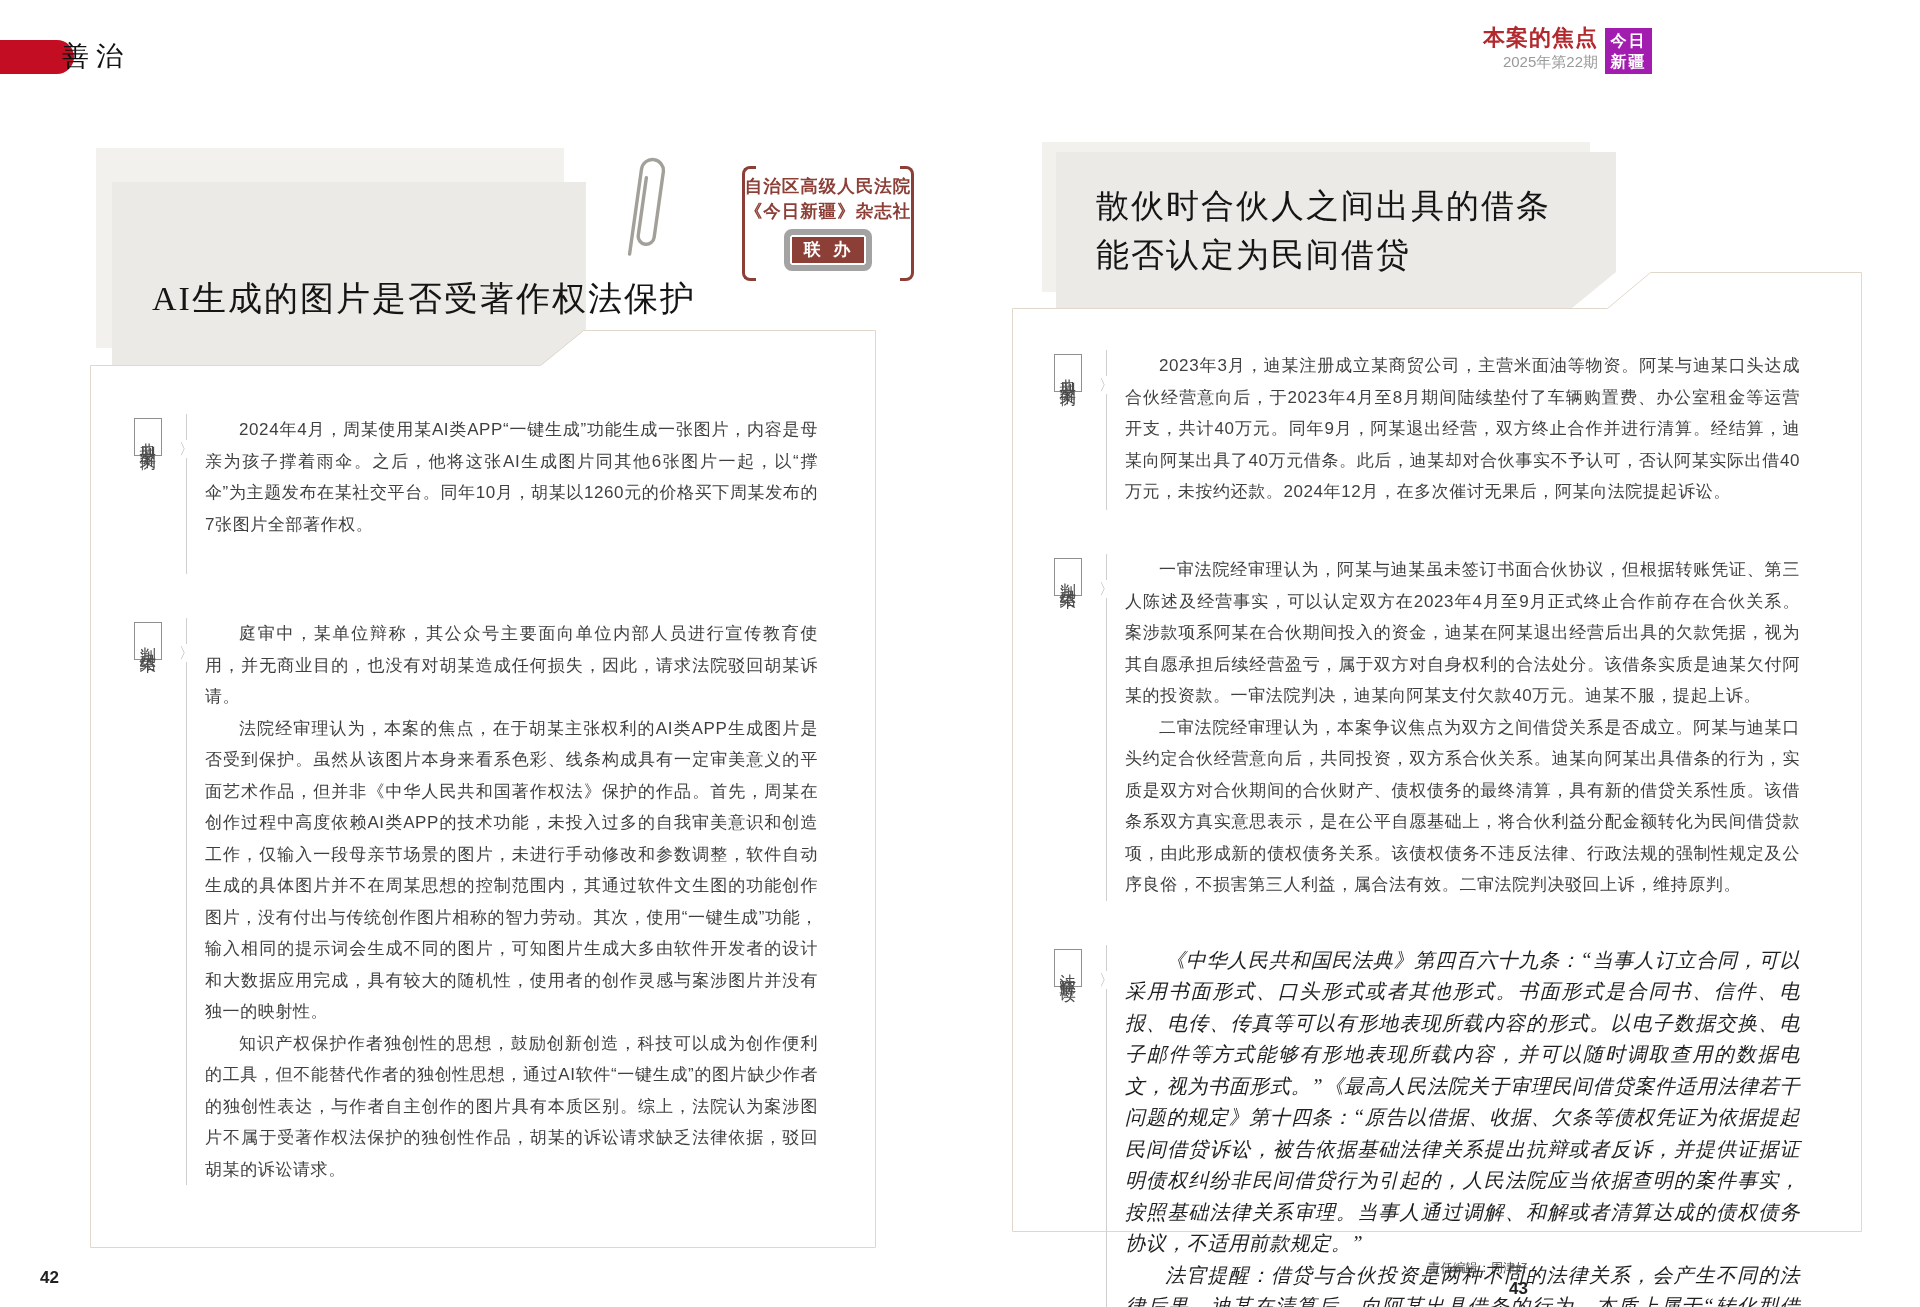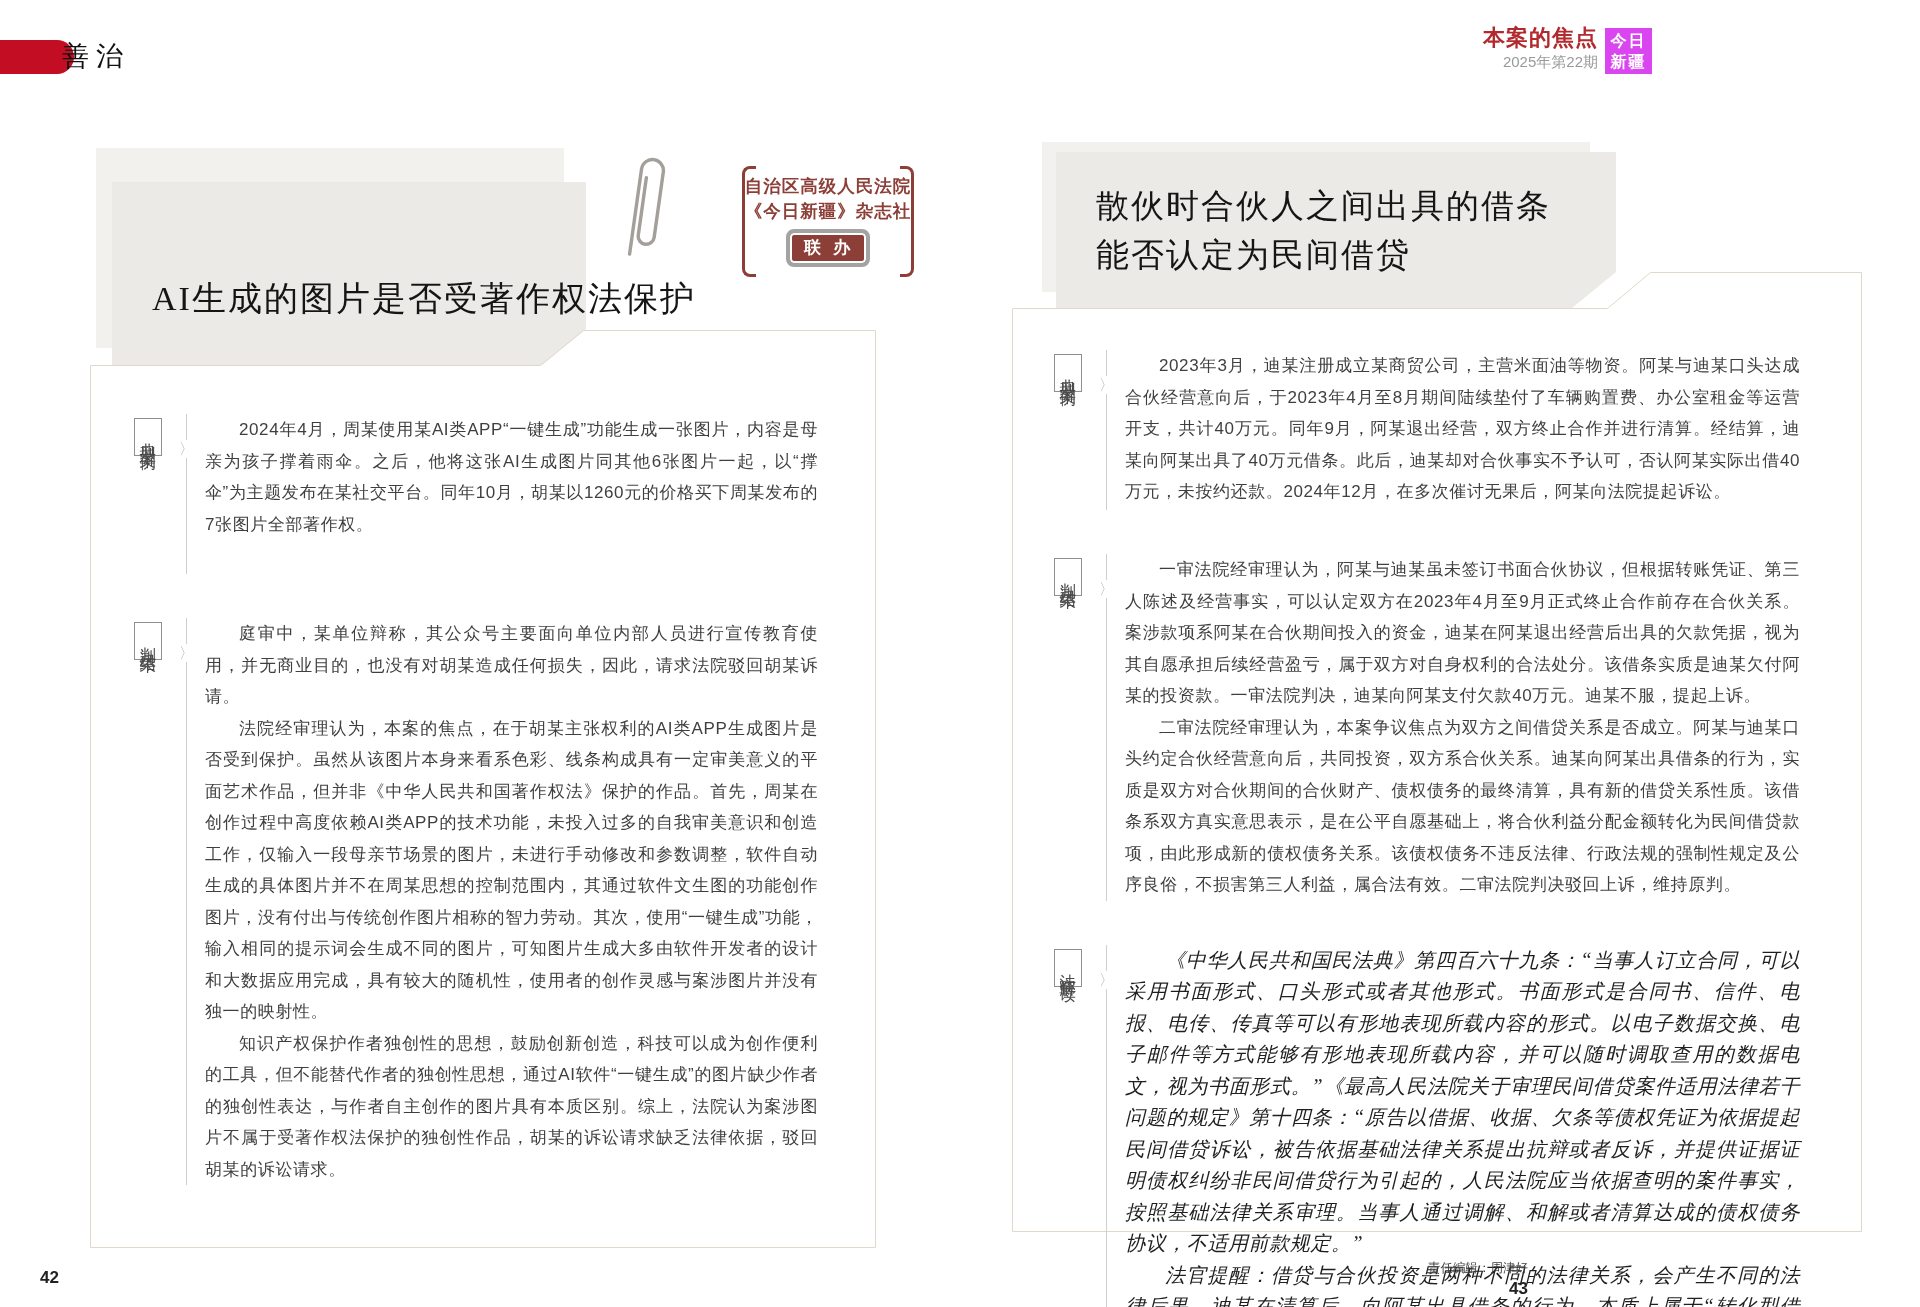--- a/index.html
+++ b/index.html
@@ -13,51 +13,51 @@
     background:#c30d23;border-radius:0 17px 17px 0;
   }
   .section-tab-label{
     position:absolute;left:62px;top:38px;font-family:"Liberation Serif",serif;
     font-size:27px;color:#111;letter-spacing:7px;font-weight:500;
   }
   .head-right{position:absolute;right:322px;top:26px;text-align:right;}
   .column-title{color:#b2292e;font-size:22px;font-weight:bold;letter-spacing:1px;line-height:24px;}
   .issue{color:#9a9a9a;font-size:15px;margin-top:3px;}
   .mag-badge{
-    position:absolute;right:268px;top:28px;width:47px;height:46px;background:#d946ef;
+    position:absolute;right:268px;top:28px;width:47px;height:46px;background:#a21caf;
     color:#fff;font-family:"Liberation Serif",serif;font-size:16px;font-weight:bold;
     text-align:center;line-height:21px;padding-top:2px;box-sizing:border-box;letter-spacing:2px;
   }
   
   .gray-back{position:absolute;background:#f2f1ee;}
   .gray-front{position:absolute;background:#eceae6;}
   .cut-corner{clip-path:polygon(0 0,100% 0,100% calc(100% - 36px),calc(100% - 44px) 100%,0 100%);}
   .l-title{
     position:absolute;left:152px;top:276px;font-family:"Liberation Serif",serif;
     font-size:34px;color:#151515;letter-spacing:2px;font-weight:500;
   }
   .r-title{
     position:absolute;left:1096px;top:182px;font-family:"Liberation Serif",serif;
     font-size:33px;color:#151515;letter-spacing:2px;font-weight:400;line-height:49px;
   }
   
   .paperclip{position:absolute;left:616px;top:144px;}
   
   .joint-badge{
     position:absolute;left:742px;top:166px;width:172px;padding:8px 0 10px 0;
-    text-align:center;color:#8c3f37;font-weight:bold;font-family:Liberation Serif, serif;
+    text-align:center;color:#8c3f37;font-weight:bold;
   }
   .joint-badge::before,.joint-badge::after{
     content:"";position:absolute;top:0;bottom:0;width:11px;border:3px solid #8c3f37;
   }
   .joint-badge::before{left:0;border-right:none;border-radius:8px 0 0 8px;}
   .joint-badge::after{right:0;border-left:none;border-radius:0 8px 8px 0;}
   .joint-line{font-size:17.5px;line-height:25px;letter-spacing:1px;}
   .joint-pill{
-    display:inline-block;margin-top:5px;background:#8c3f37;border:4px solid #a3a3a3;
+    display:inline-block;margin-top:5px;background:#8c3f37;border:6px solid #a3a3a3;
     box-shadow:inset 0 0 0 2px #fff;color:#fff;font-size:17px;letter-spacing:4px;
     padding:3px 12px 4px 14px;border-radius:8px;
   }
   
   .content-box{position:absolute;box-sizing:border-box;}
   .box-outline{position:absolute;left:0;top:0;pointer-events:none;}
   .box-inner{position:relative;}
   .section{display:flex;align-items:flex-start;}
   .label-col{width:76px;flex:0 0 76px;display:flex;justify-content:center;}
   .v-label{

